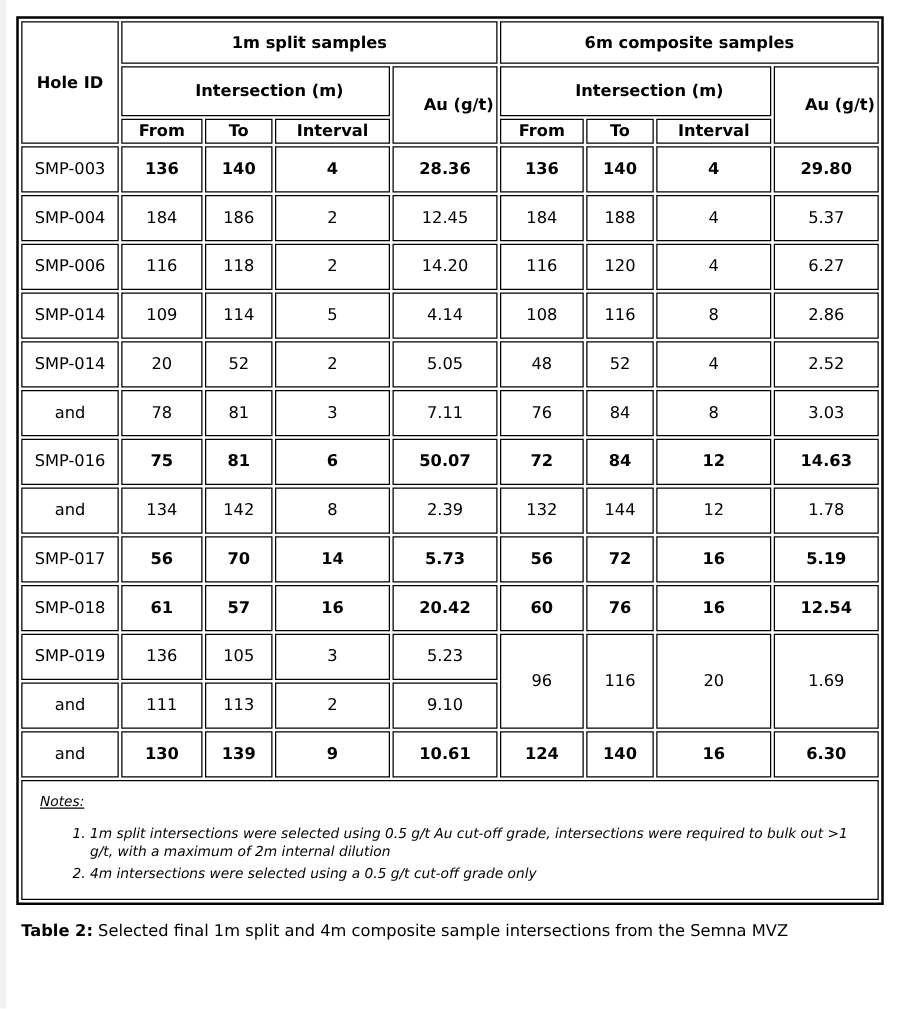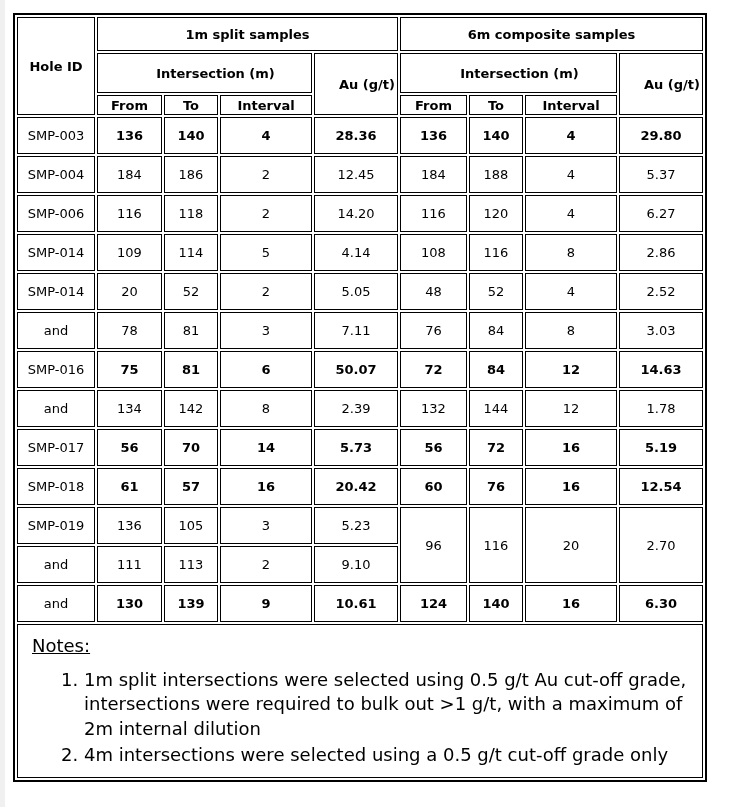--- a/index.html
+++ b/index.html
@@ -28,28 +28,29 @@
   .data-table th { font-weight:bold; }
   tr.hrow1 th { height:34px;margin-left:12px; }
   tr.hrow2 th { height:40px;padding-left:24px; }
   tr.hrow3 th { height:20px; }
   tr.data td { height:37px; }
   tr.data.b td { font-weight:bold;text-align:center; }
   tr.data.b td.hole { font-weight:normal; }
 
   td.notes-cell {
     text-align:left;
-    font-size:18px;
+    font-style:italic;
+    font-size:11px;
     height:96px;
     padding:10px 14px 8px 14px;
     vertical-align:top;
   }
   .notes-title { text-decoration:underline; }
   .notes-cell ol { margin:12px 0 0 0; padding-left:40px; }
-  .notes-cell li { margin:0 0 2px 12px; line-height:1.35; }
+  .notes-cell li { margin:0 0 2px 0; line-height:1.35; }
 
   .caption { margin:14px 0 0 4px; font-size:13px; }
   .cap-label { font-weight:bold; }
 </style>
 </head>
 <body>
 
 <div class="page">
   <div class="edge-strip"></div>
   <div class="wrap">
@@ -200,21 +201,21 @@
         </tr>
         <tr class="data">
           <td class="hole">SMP-019</td>
           <td>136</td>
           <td>105</td>
           <td>3</td>
           <td>5.23</td>
           <td rowspan="2">96</td>
           <td rowspan="2">116</td>
           <td rowspan="2">20</td>
-          <td rowspan="2">2.70</td>
+          <td rowspan="2">1.69</td>
         </tr>
         <tr class="data">
           <td class="hole">and</td>
           <td>111</td>
           <td>113</td>
           <td>2</td>
           <td>9.10</td>
         </tr>
         <tr class="data b">
           <td class="hole">and</td>
@@ -232,15 +233,19 @@
             <span class="notes-title">Notes:</span>
             <ol>
               <li>1m split intersections were selected using 0.5 g/t Au cut-off grade, intersections were required to bulk out &gt;1 g/t, with a maximum of 2m internal dilution</li>
               <li>4m intersections were selected using a 0.5 g/t cut-off grade only</li>
             </ol>
           </td>
         </tr>
       </tbody>
     </table>
 
+    <div class="caption">
+      <span class="cap-label">Table 2:</span>
+      <span>Selected final 1m split and 4m composite sample intersections from the Semna MVZ</span>
+    </div>
 
   </div>
 </div>
 
 </body></html>

